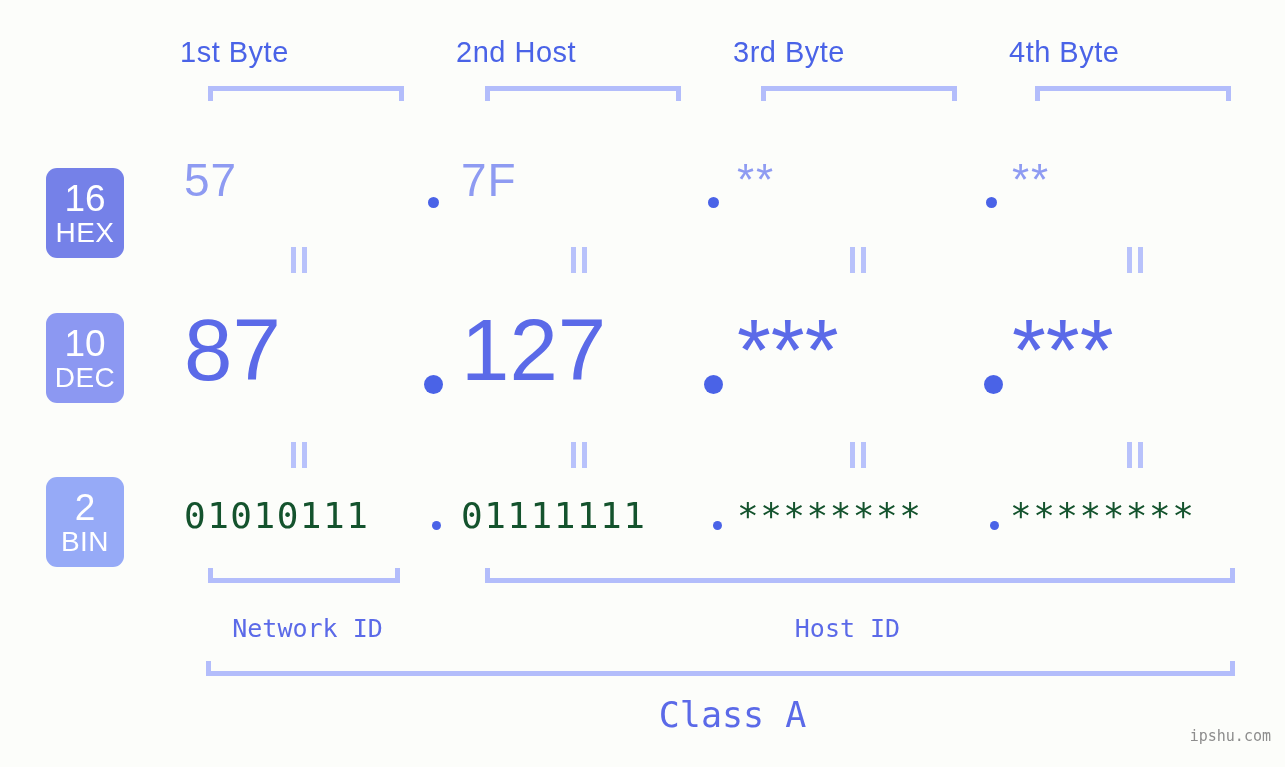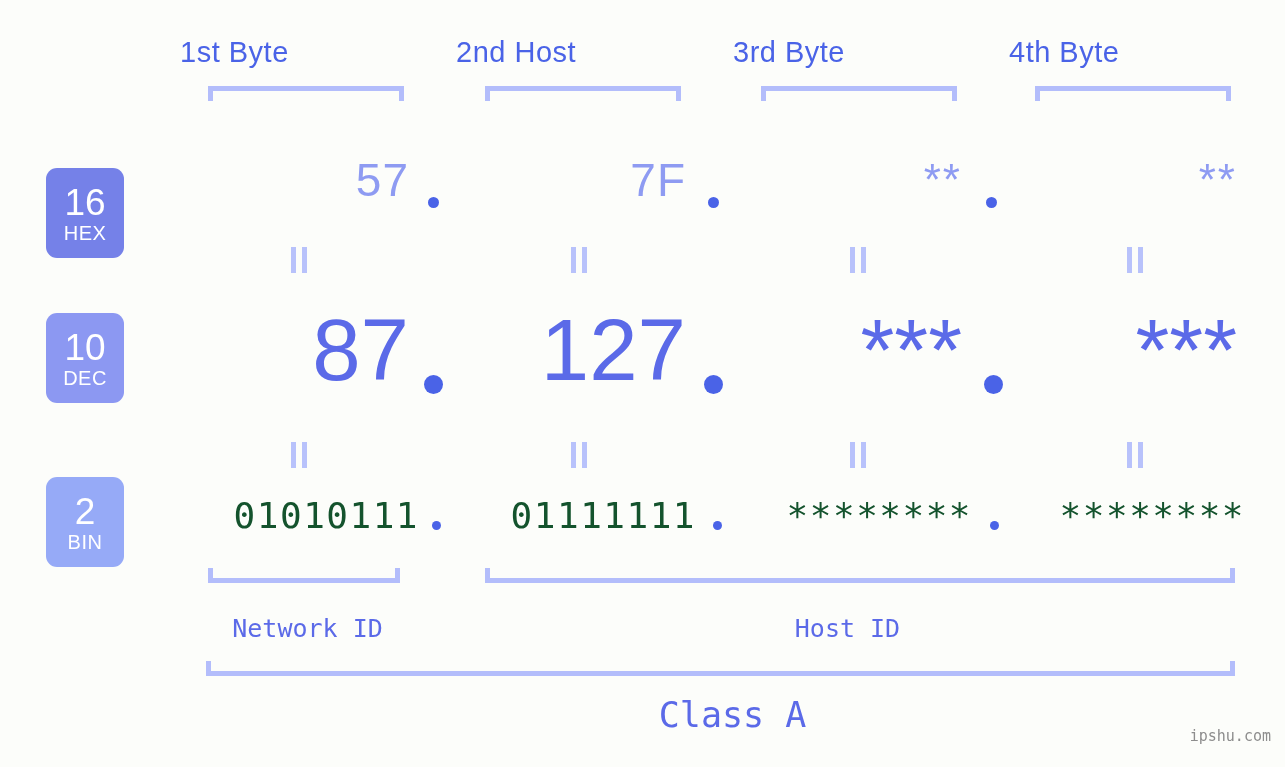--- a/index.html
+++ b/index.html
@@ -67,34 +67,34 @@
     justify-content: center;
     line-height: 1;
   }
   .badge .num {
     font-size: 37px;
     font-weight: 400;
     letter-spacing: 0px;
     margin-bottom: 2px;
   }
   .badge .word {
-    font-size: 20px;
+    font-size: 28px;
     font-weight: 400;
     letter-spacing: 0.5px;
   }
   #badge-hex { top: 168px; background: #7581e8; }
   #badge-dec { top: 313px; background: #8c98f2; }
   #badge-bin { top: 477px; background: #96aaf7; }
 
   
   .row-hex .cell,
   .row-dec .cell,
   .row-bin .cell {
     position: absolute;
-    text-align: right;
+    text-align: left;
     white-space: nowrap;
   }
 
   .row-hex .cell {
     top: 150px;
     height: 60px;
     line-height: 60px;
     font-size: 46px;
     color: #8e9bf2;
     letter-spacing: 1px;

